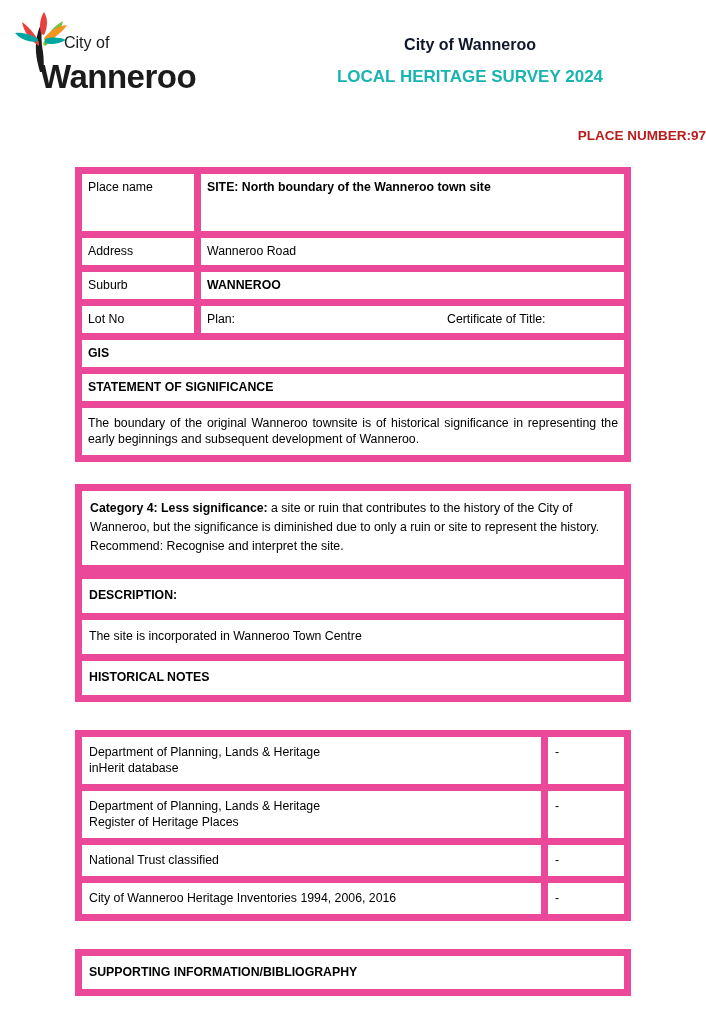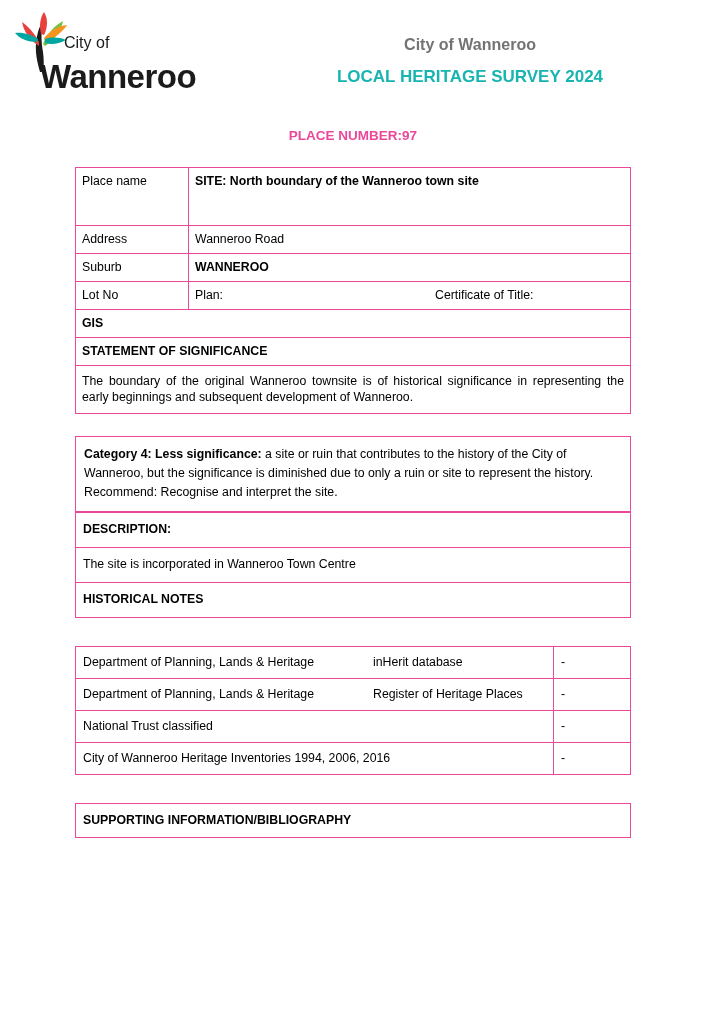--- a/index.html
+++ b/index.html
@@ -61,50 +61,50 @@
   }
 
   .header-titles {
     position: absolute;
     left: 255px;
     top: 34px;
     width: 430px;
     text-align: center;
   }
   .title-line1 {
-    color: #737373;
+    color: #0f172a;
     font-size: 16px;
     font-weight: bold;
     line-height: 22px;
   }
   .title-line2 {
     color: #18b5b0;
     font-size: 17px;
     font-weight: bold;
     line-height: 26px;
     margin-top: 8px;
   }
 
   .place-number {
-    text-align: center;
+    text-align: right;
     font-size: 13.5px;
     font-weight: bold;
     margin-top: 16px;
-    color: #ec4899;
+    color: #b91c1c;
   }
 
   
   .tbl {
     border-collapse: collapse;
     width: 556px;
     margin: 0 auto;
     table-layout: fixed;
   }
   .tbl td {
-    border: 1px solid #ec4899;
+    border: 7px solid #ec4899;
     padding: 5px 6px 6px 6px;
     font-size: 12.3px;
     vertical-align: top;
     line-height: 16px;
   }
   .b { font-weight: bold; }
 
   .block1 { margin-top: 24px; }
   .cell-label { width: 100px; }
   .r-tall td { height: 46px; }
@@ -130,21 +130,21 @@
   .col-dash { width: 62px; }
 
   .block5 { margin-top: 28px; }
   .block5 td { padding: 8px 7px 9px 7px; }
 
   .plan-row .plan-inner {
     display: flex;
   }
   .plan-inner .plan-lbl { width: 240px; }
 
-  .listing-inner { display: flex; }
+  .listing-inner { display: flex; flex-direction: column; }
   .listing-inner .l1 { width: 290px; }
 </style>
 </head>
 <body>
 
 <div class="page">
 
   <div class="header">
     <div class="logo">
       <svg class="logo-mark" viewBox="0 0 56 62">

